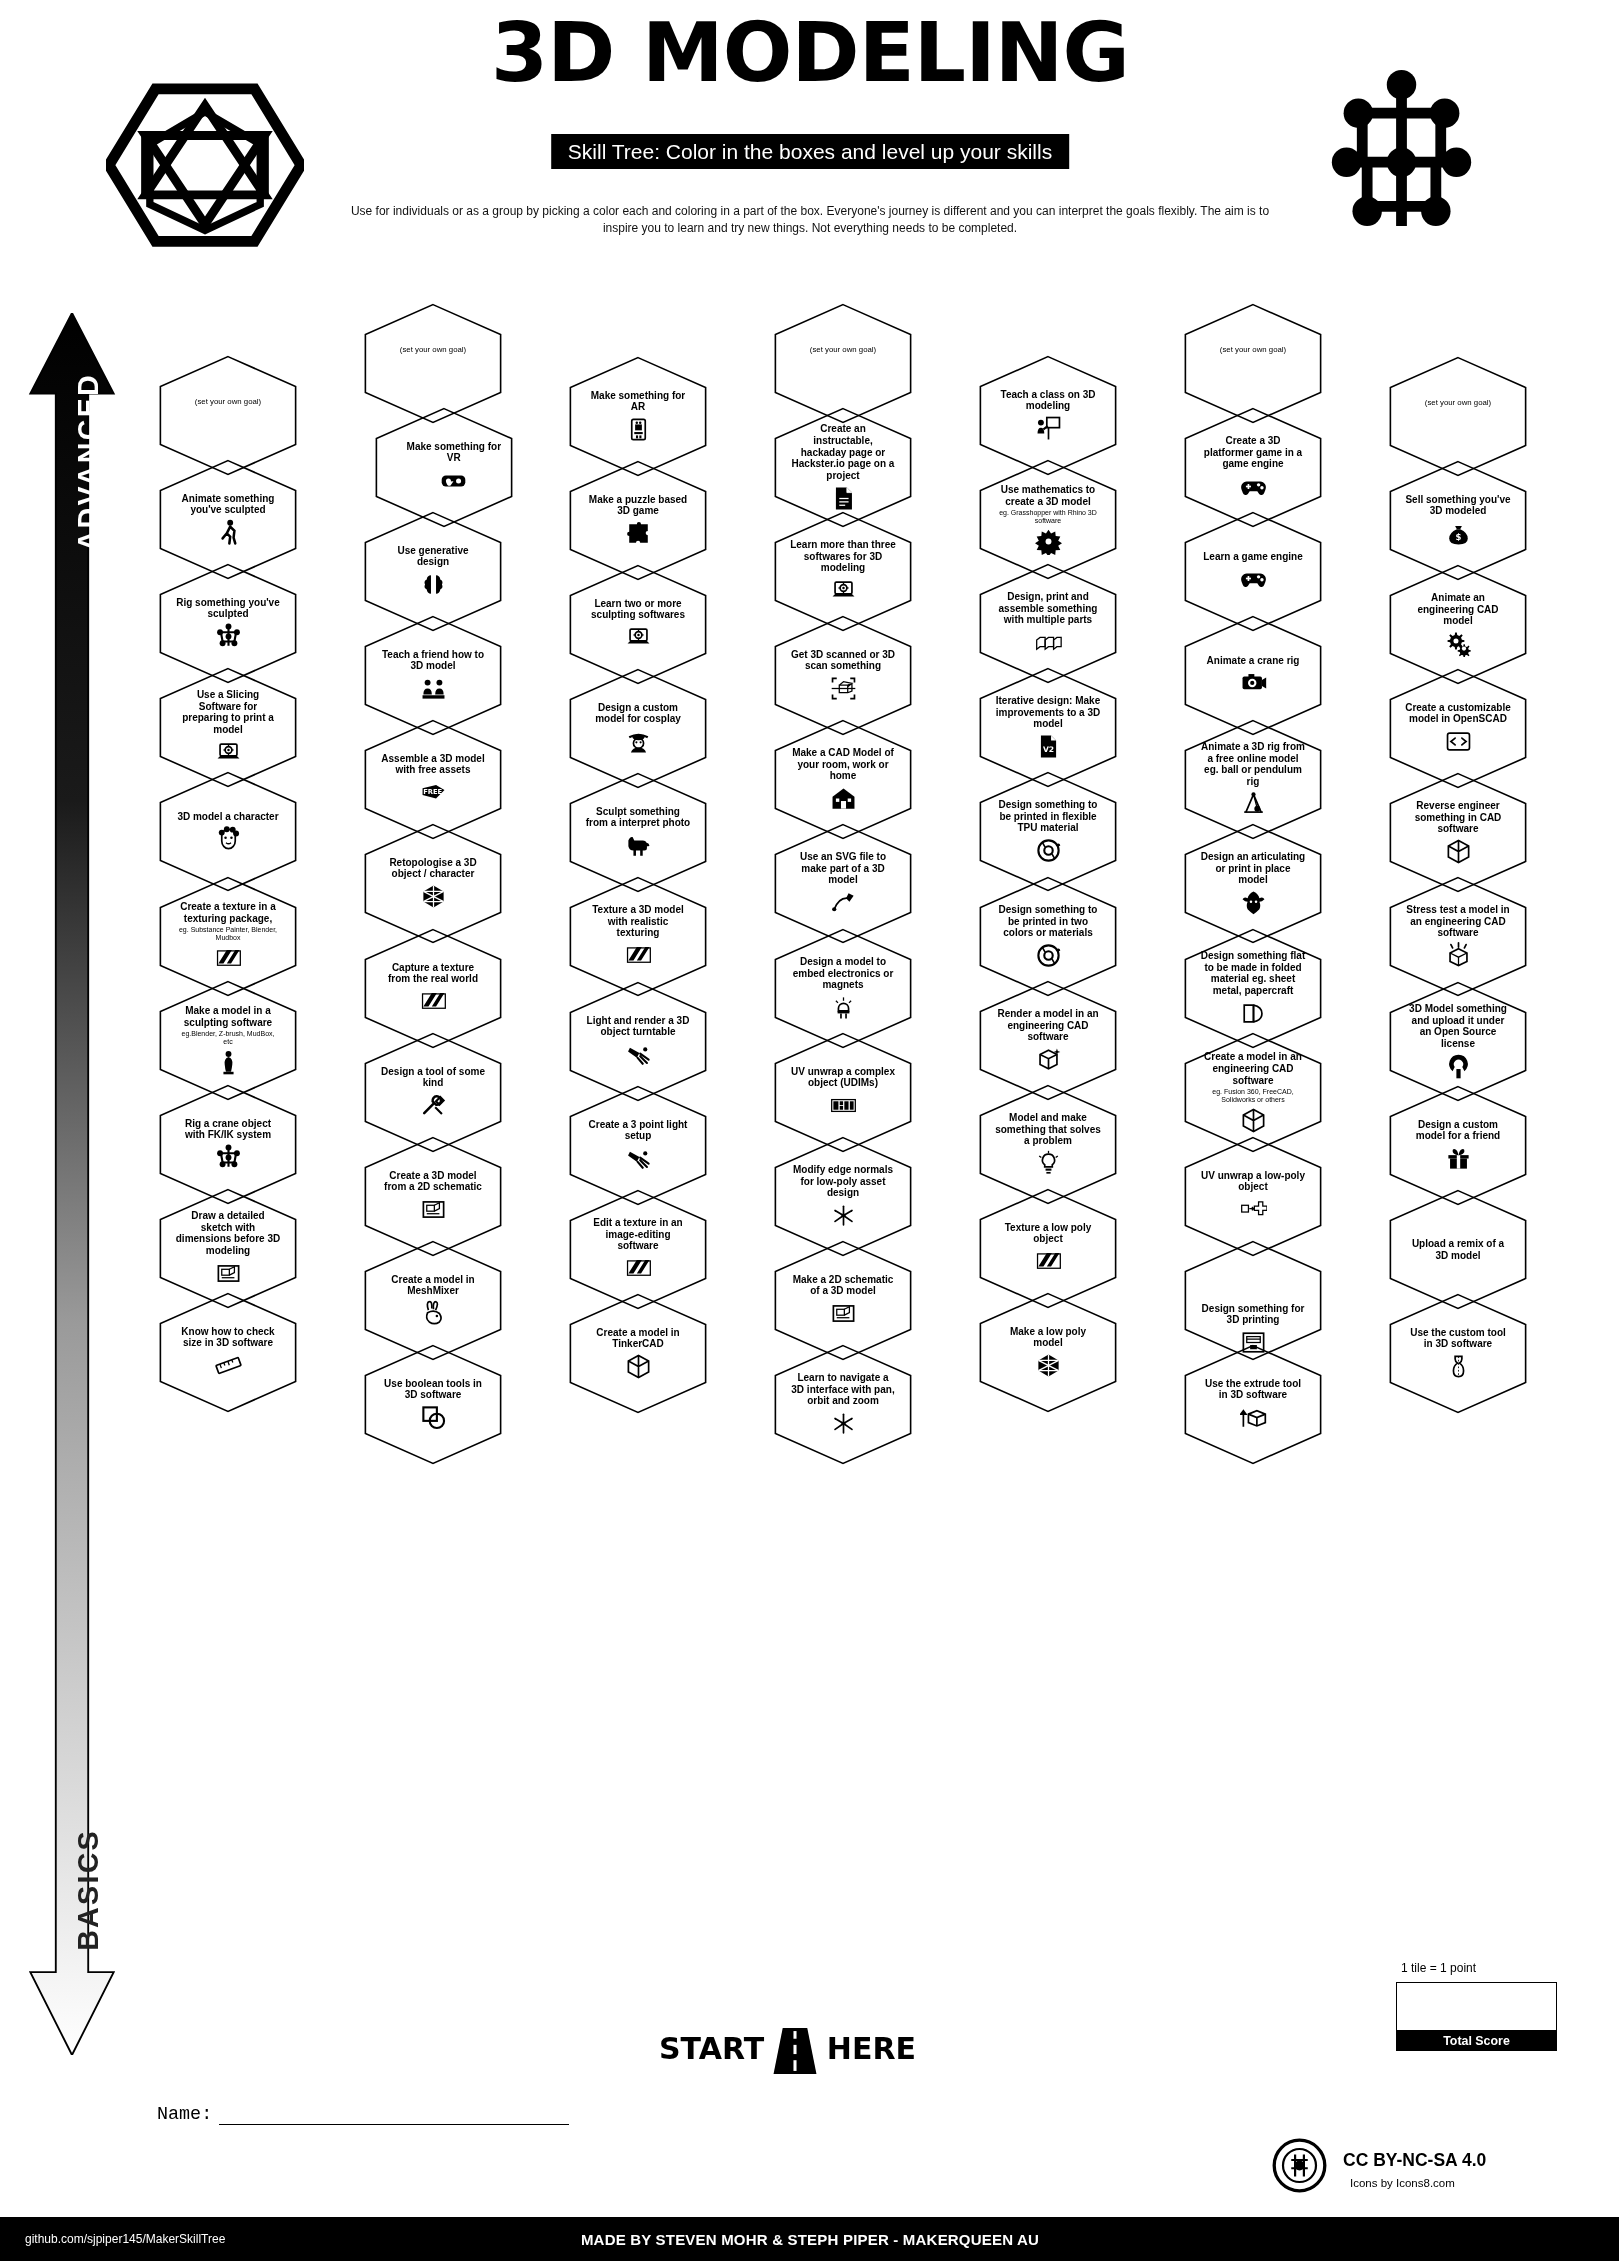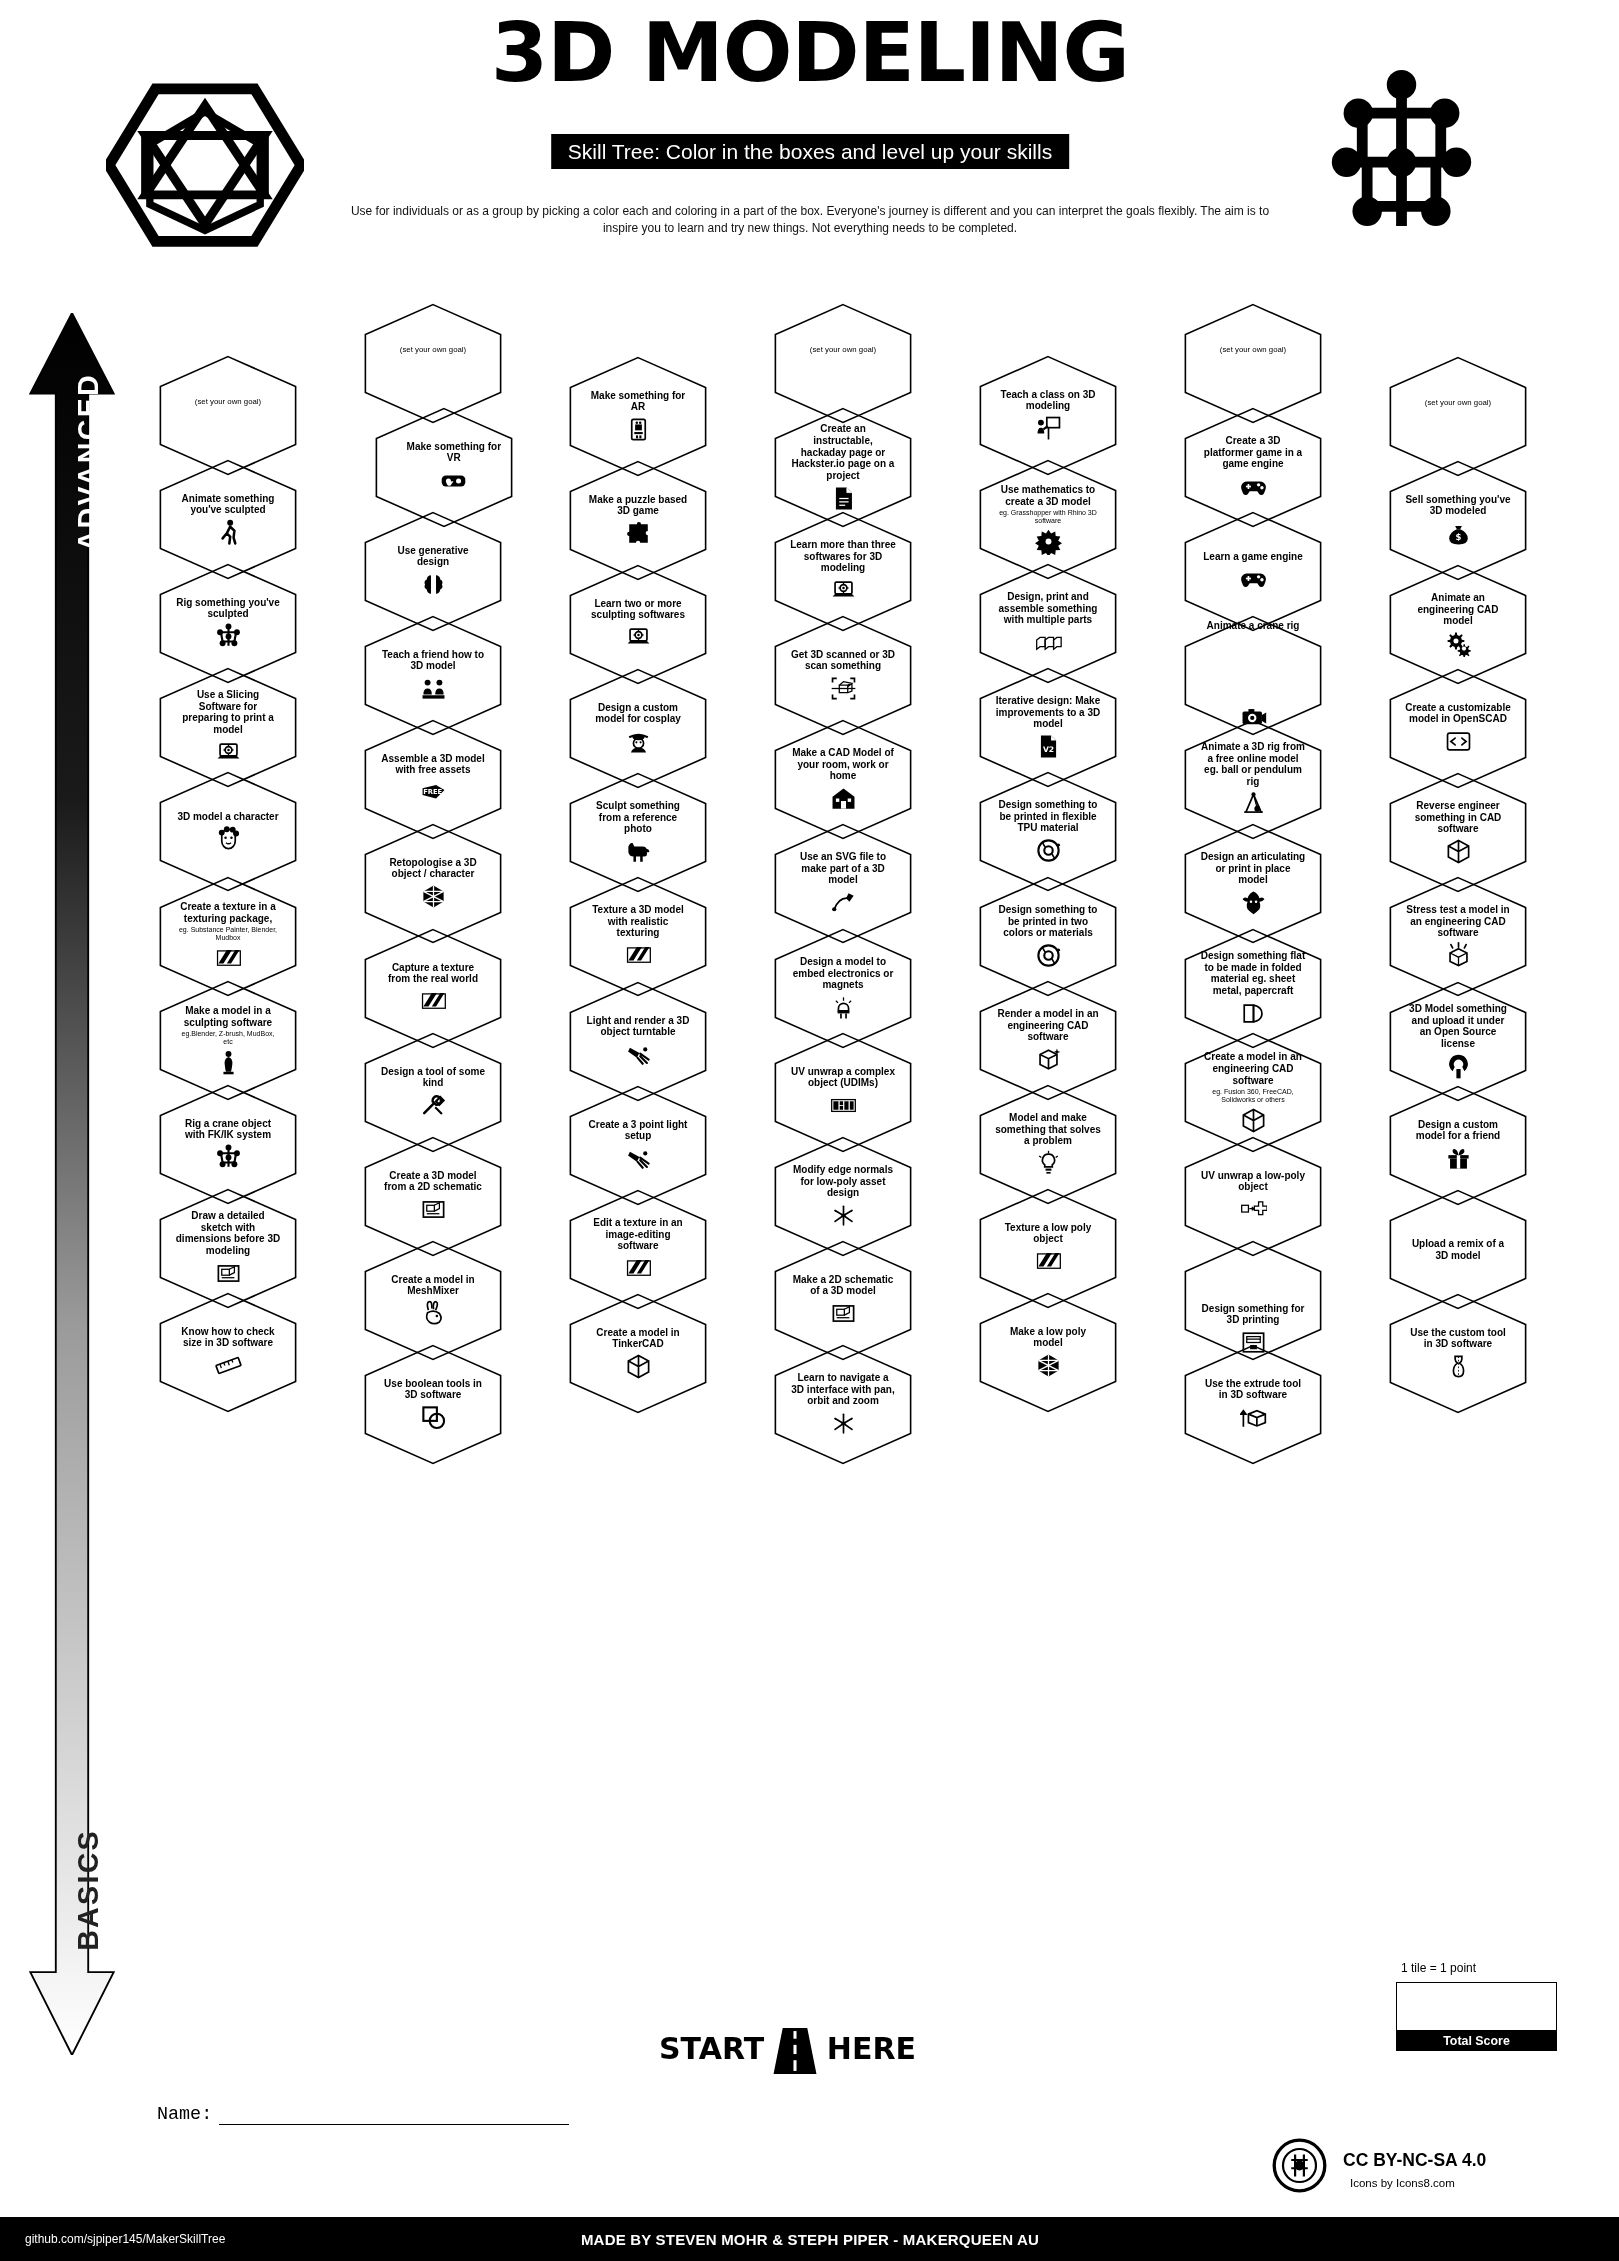--- a/index.html
+++ b/index.html
@@ -638,21 +638,21 @@
             <circle cx="37" cy="34" r="2.5" fill="#000"></circle>
             <path d="M14,58 q4,-12 18,-12 q14,0 18,12 z" fill="#000"></path>
           </svg>
         </div>
       </div>
       <div class="hex" style="left: 569px; top: 772px;">
         <div class="hexbg"></div>
         <div class="hexborder"><svg viewBox="0 0 300 262" width="138" height="121">
             <polygon points="150,3 297,68 297,194 150,259 3,194 3,68" fill="none" stroke="#000" stroke-width="3.5"></polygon>
           </svg></div>
-        <div class="label">Sculpt something from a reference photo</div>
+        <div class="label">Sculpt something from a interpret photo</div>
         <div class="ico">
           <svg viewBox="0 0 64 64">
             <path d="M8,20 q4,-10 10,-8 l4,8 h20 q8,0 10,8 v10 q0,6 -6,6 h-4 v12 h-6 v-12 h-10 v12 h-6 v-12 q-10,0 -12,-10 z" fill="#000"></path>
             <path d="M48,26 q8,-2 10,6 q-4,4 -10,0" fill="#000"></path>
           </svg>
         </div>
       </div>
       <div class="hex" style="left: 569px; top: 876px;">
         <div class="hexbg"></div>
         <div class="hexborder"><svg viewBox="0 0 300 262" width="138" height="121">
@@ -1098,21 +1098,21 @@
             <path d="M16,20 h32 a14,14 0 0 1 12,20 l-3,8 a7,7 0 0 1 -12,1 l-4,-6 h-18 l-4,6 a7,7 0 0 1 -12,-1 l-3,-8 a14,14 0 0 1 12,-20 z" fill="#000"></path>
             <g stroke="#fff" stroke-width="4">
               <line x1="14" y1="32" x2="26" y2="32"></line>
               <line x1="20" y1="26" x2="20" y2="38"></line>
             </g>
             <circle cx="44" cy="28" r="4" fill="#fff"></circle>
             <circle cx="52" cy="35" r="4" fill="#fff"></circle>
           </svg>
         </div>
       </div>
-      <div class="hex" style="left: 1184px; top: 615px; justify-content: space-between;">
+      <div class="hex" style="left: 1184px; top: 615px;">
         <div class="hexbg"></div>
         <div class="hexborder"><svg viewBox="0 0 300 262" width="138" height="121">
             <polygon points="150,3 297,68 297,194 150,259 3,194 3,68" fill="none" stroke="#000" stroke-width="3.5"></polygon>
           </svg></div>
         <div class="label">Animate a crane rig</div>
         <div class="ico">
           <svg viewBox="0 0 64 64">
             <rect x="6" y="18" width="46" height="30" rx="4" fill="#000"></rect>
             <circle cx="29" cy="33" r="10" fill="#fff"></circle>
             <circle cx="29" cy="33" r="5" fill="#000"></circle>

